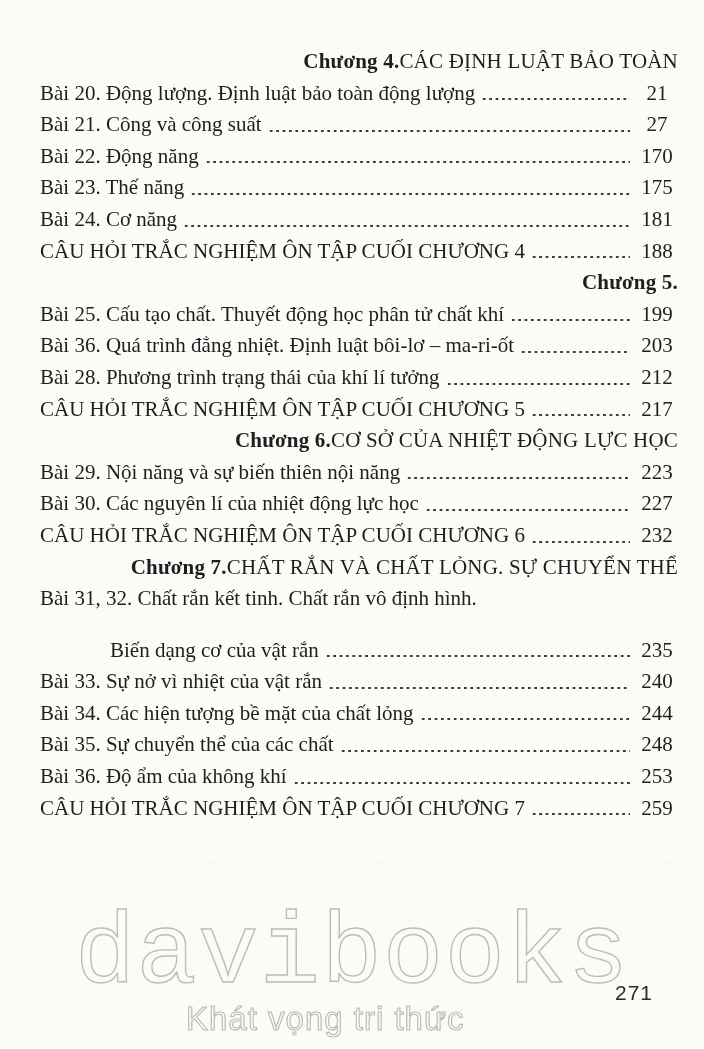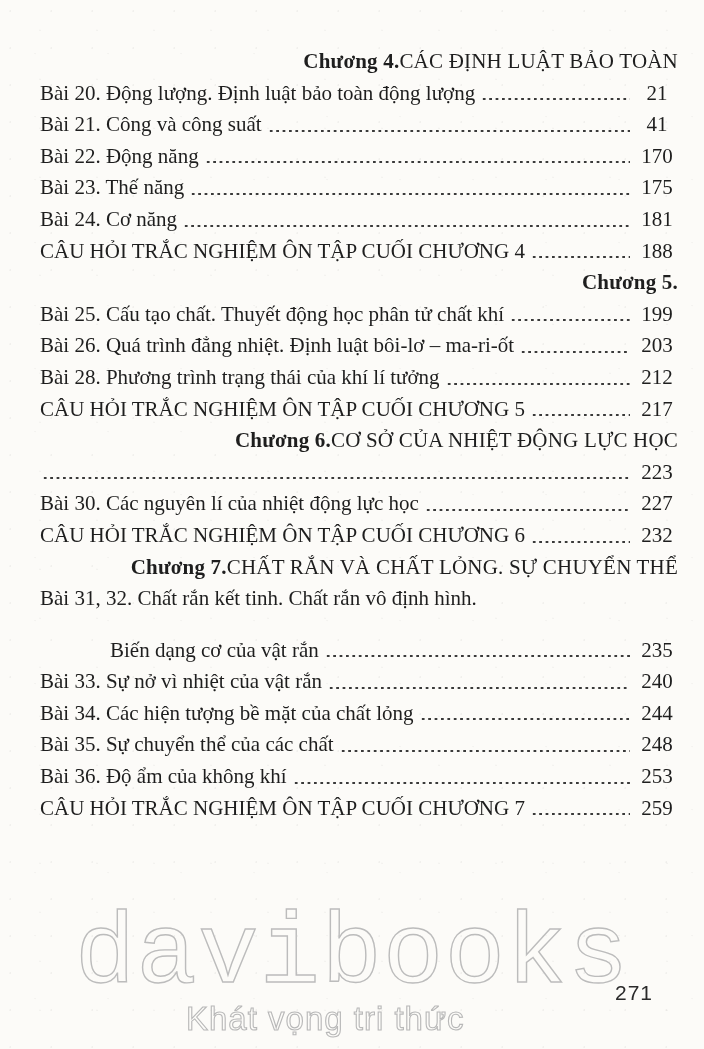--- a/index.html
+++ b/index.html
@@ -123,21 +123,21 @@
         <span class="ch-title">CÁC ĐỊNH LUẬT BẢO TOÀN</span>
       </div>
       <div class="row entry-row">
         <span class="entry-title">Bài 20. Động lượng. Định luật bảo toàn động lượng</span>
         <span class="leader"></span>
         <span class="entry-page">21</span>
       </div>
       <div class="row entry-row">
         <span class="entry-title">Bài 21. Công và công suất</span>
         <span class="leader"></span>
-        <span class="entry-page">41</span>
+        <span class="entry-page">27</span>
       </div>
       <div class="row entry-row">
         <span class="entry-title">Bài 22. Động năng</span>
         <span class="leader"></span>
         <span class="entry-page">170</span>
       </div>
       <div class="row entry-row">
         <span class="entry-title">Bài 23. Thế năng</span>
         <span class="leader"></span>
         <span class="entry-page">175</span>
@@ -154,39 +154,40 @@
       </div>
       <div class="row chapter-row">
         <span class="ch-label">Chương 5.</span>
       </div>
       <div class="row entry-row">
         <span class="entry-title">Bài 25. Cấu tạo chất. Thuyết động học phân tử chất khí</span>
         <span class="leader"></span>
         <span class="entry-page">199</span>
       </div>
       <div class="row entry-row">
-        <span class="entry-title">Bài 26. Quá trình đẳng nhiệt. Định luật bôi-lơ – ma-ri-ốt</span>
+        <span class="entry-title">Bài 36. Quá trình đẳng nhiệt. Định luật bôi-lơ – ma-ri-ốt</span>
         <span class="leader"></span>
         <span class="entry-page">203</span>
       </div>
       <div class="row entry-row">
         <span class="entry-title">Bài 28. Phương trình trạng thái của khí lí tưởng</span>
         <span class="leader"></span>
         <span class="entry-page">212</span>
       </div>
       <div class="row entry-row">
         <span class="entry-title">CÂU HỎI TRẮC NGHIỆM ÔN TẬP CUỐI CHƯƠNG 5</span>
         <span class="leader"></span>
         <span class="entry-page">217</span>
       </div>
       <div class="row chapter-row">
         <span class="ch-label">Chương 6.</span>
         <span class="ch-title">CƠ SỞ CỦA NHIỆT ĐỘNG LỰC HỌC</span>
       </div>
       <div class="row entry-row">
+        <span class="entry-title">Bài 29. Nội năng và sự biến thiên nội năng</span>
         <span class="leader"></span>
         <span class="entry-page">223</span>
       </div>
       <div class="row entry-row">
         <span class="entry-title">Bài 30. Các nguyên lí của nhiệt động lực học</span>
         <span class="leader"></span>
         <span class="entry-page">227</span>
       </div>
       <div class="row entry-row">
         <span class="entry-title">CÂU HỎI TRẮC NGHIỆM ÔN TẬP CUỐI CHƯƠNG 6</span>

